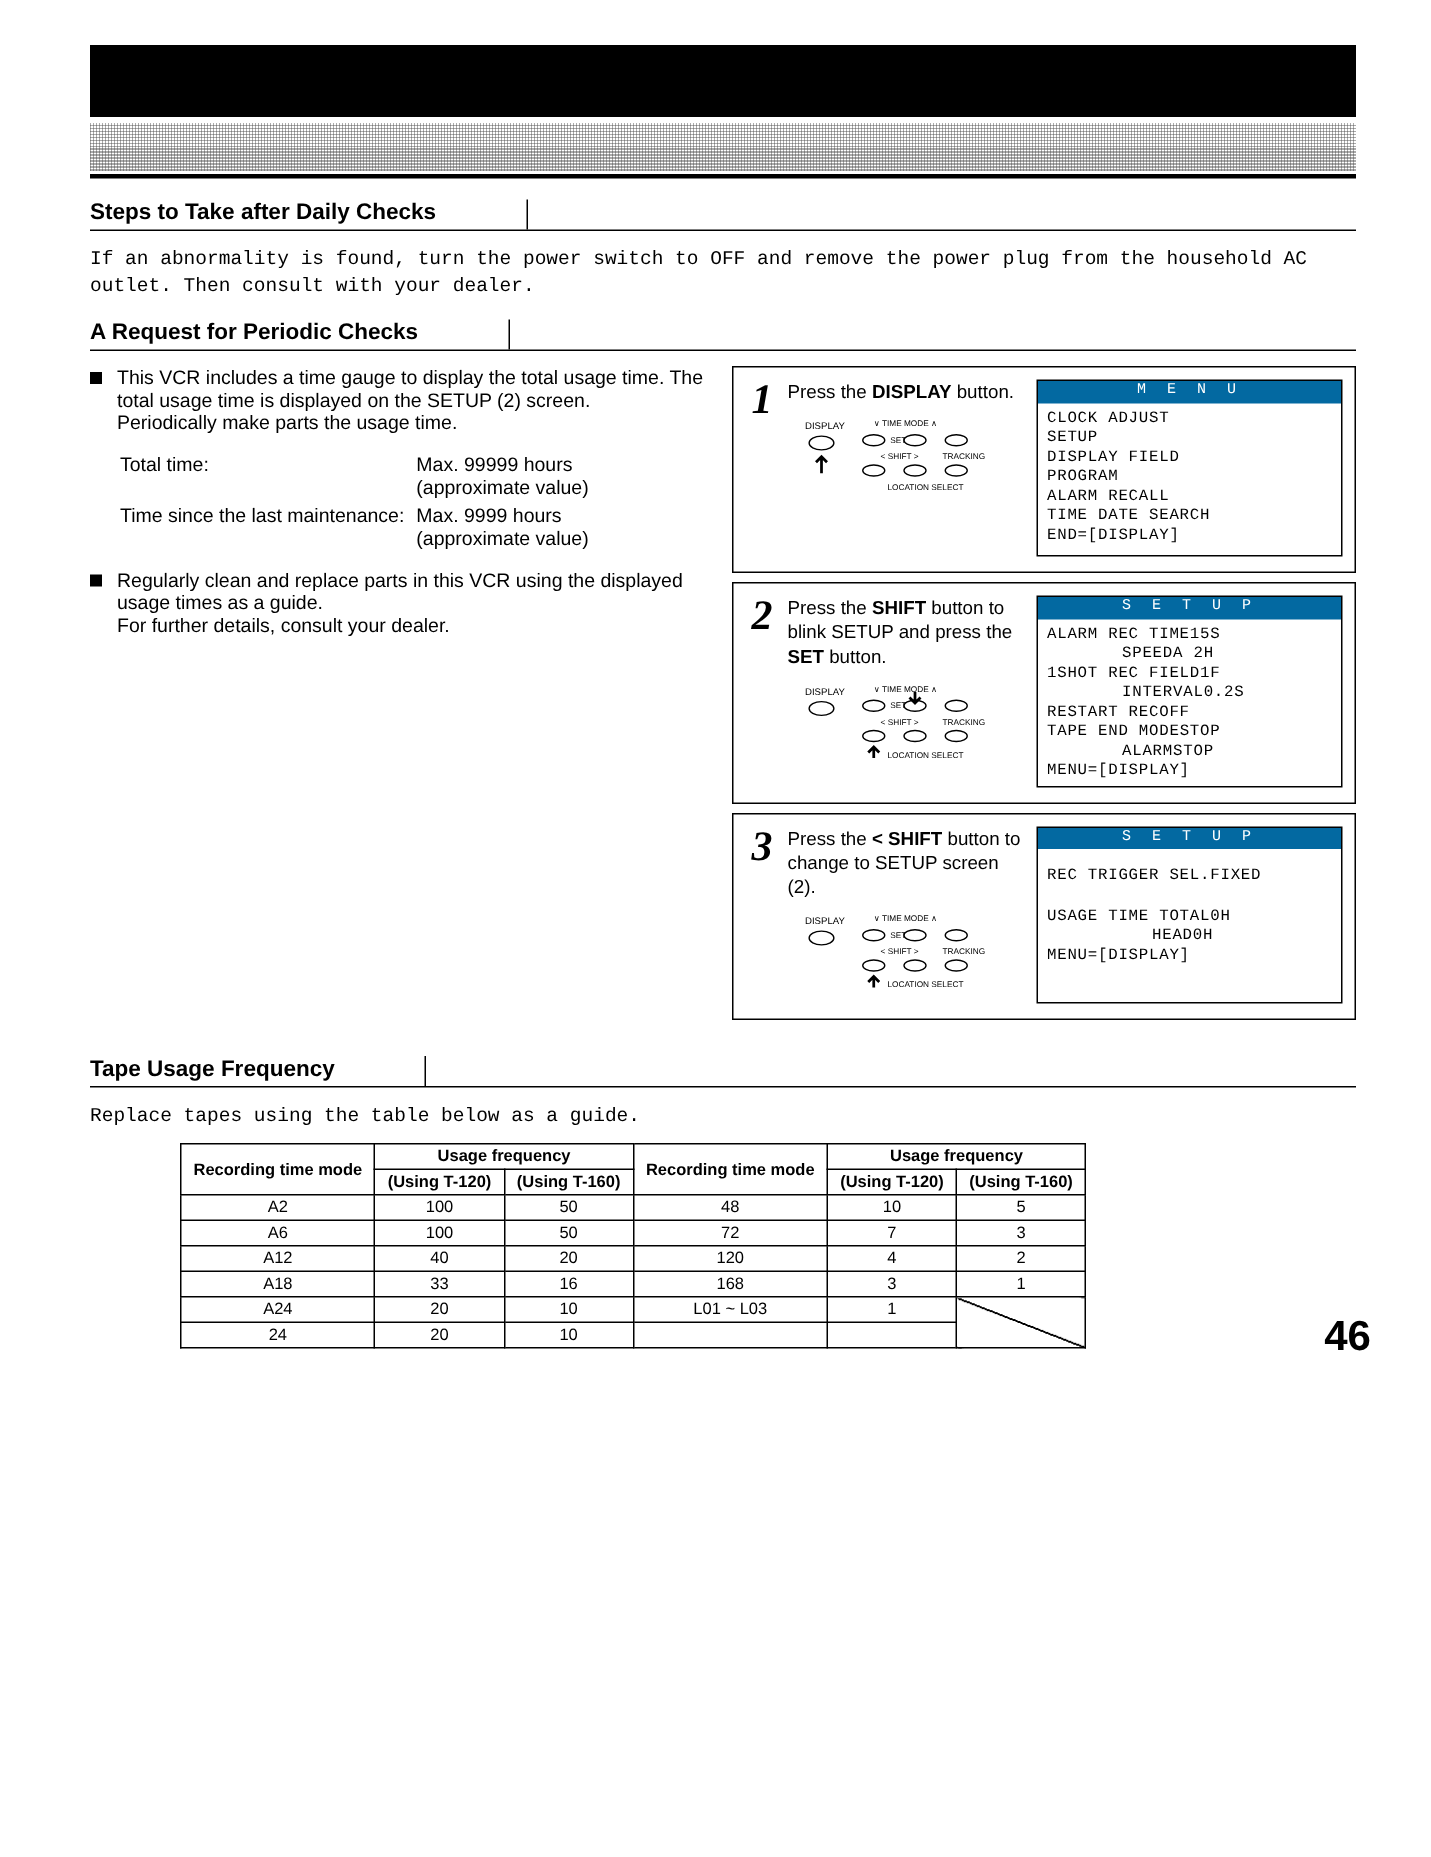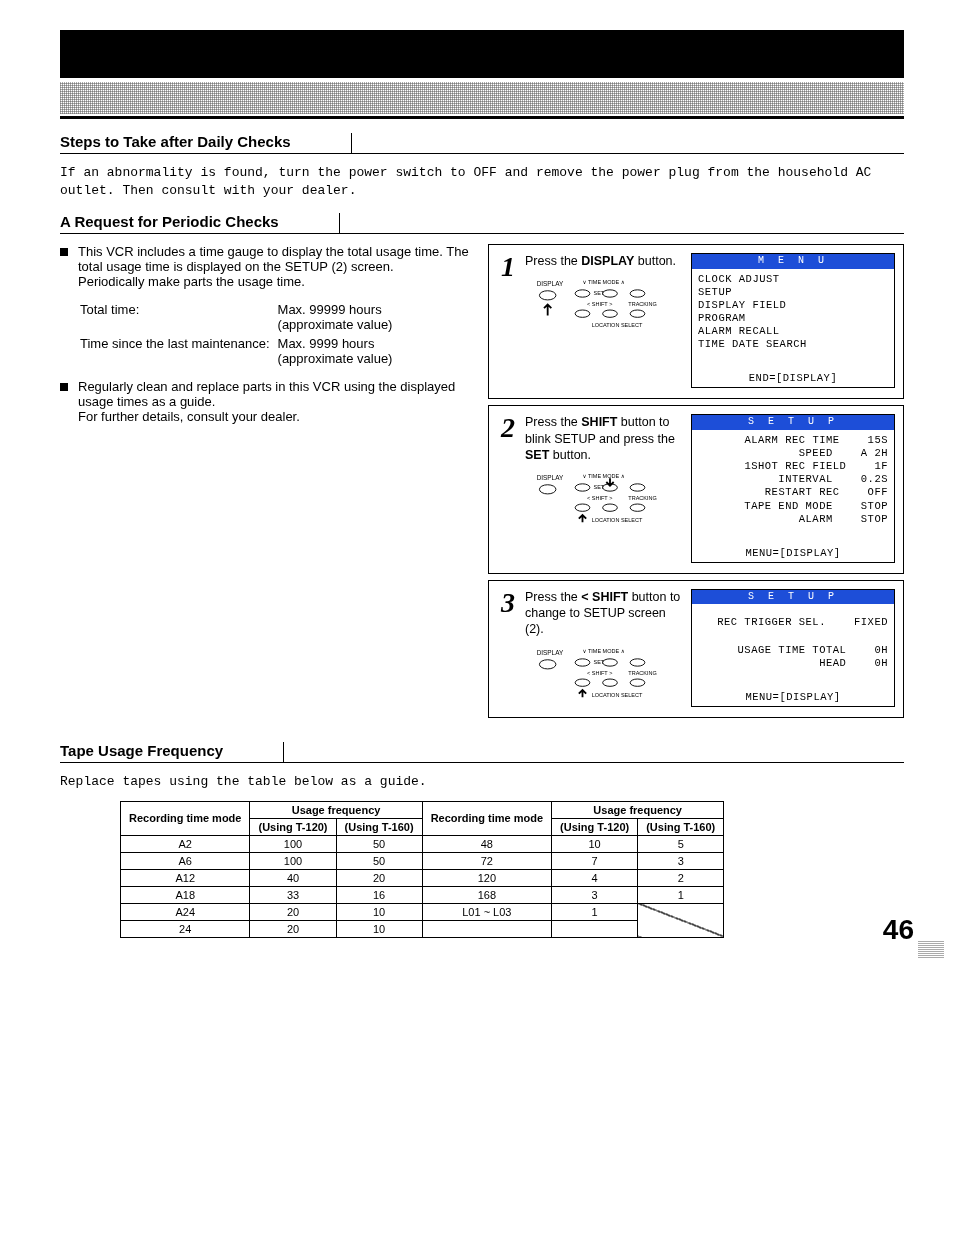--- a/index.html
+++ b/index.html
@@ -85,29 +85,29 @@
     flex:1;
     font-family: "Courier New", monospace;
     font-size:10.5px;
     padding:4px 6px 2px 6px;
     line-height:1.25;
     letter-spacing:.5px;
     min-height:110px;
     position:relative;
   }
   .screen .hdr{
-    background:#1d4ed8;color:#fff;
+    background:#0369a1;color:#fff;
     text-align:center;
     letter-spacing:4px;
     font-size:10px;
     margin:-4px -6px 4px -6px;
     padding:1px 0;
   }
-  .screen .row{display:flex;justify-content:flex-end;gap:28px;}
-  .screen .foot{text-align:center;margin-top:21px;}
+  .screen .row{display:flex;justify-content:flex-start;}
+  .screen .foot{text-align:left;margin-top:0;}
   .remote-svg{width:150px;height:55px;}
   .tape-table{
     border-collapse:collapse;
     margin:8px auto 0 60px;
     font-size:11px;
   }
   .tape-table th,.tape-table td{
     border:1px solid #000;
     padding:2px 8px;
     text-align:center;

